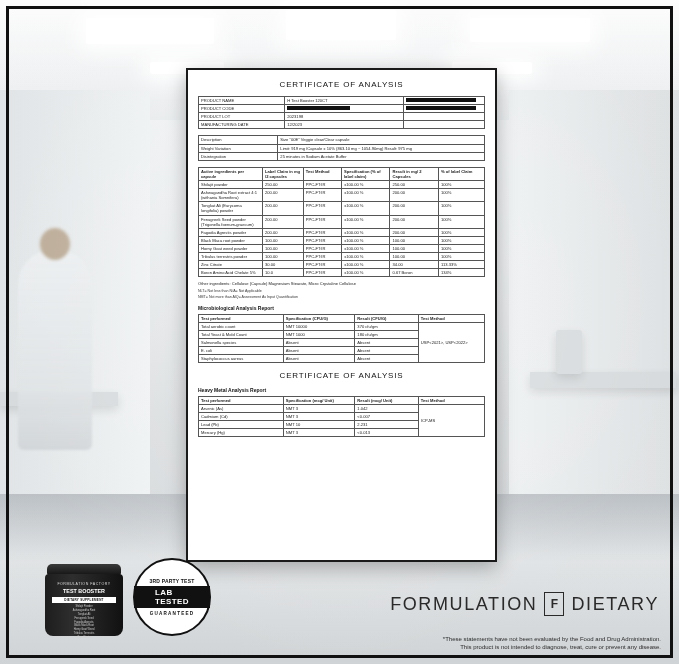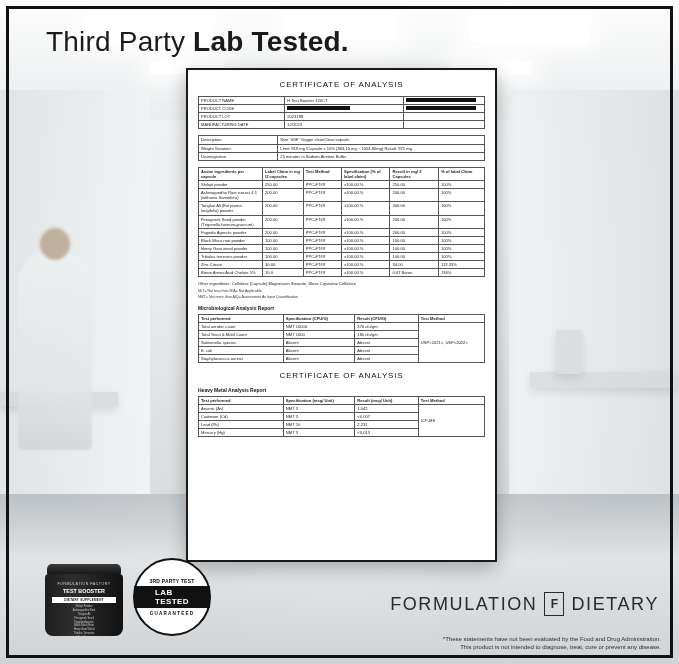--- a/index.html
+++ b/index.html
@@ -305,23 +305,20 @@
     <div class="bg-wall-l"></div>
     <div class="bg-wall-r"></div>
     <div class="bg-bench" style="left:0px;   top:392px; width:118px; height:14px;"></div>
     <div class="bg-bench" style="left:530px; top:372px; width:146px; height:16px;"></div>
     <div class="bg-bench" style="left:556px; top:330px; width:26px;  height:44px; border-radius:3px;"></div>
     <div class="bg-person"></div>
     <div class="bg-floor"></div>
     <div class="bg-blur"></div>
   </div>
 
-  <div class="headline">
-    <span class="thin">Third Party </span><span class="bold">Lab Tested.</span>
-  </div>
 
   <div class="sheet">
 
     <div class="coa-title">CERTIFICATE OF ANALYSIS</div>
 
     <table class="grid">
       <tbody>
         <tr>
           <td style="width:30%;">PRODUCT NAME</td>
           <td style="width:42%;">H Test Booster 120CT</td>

